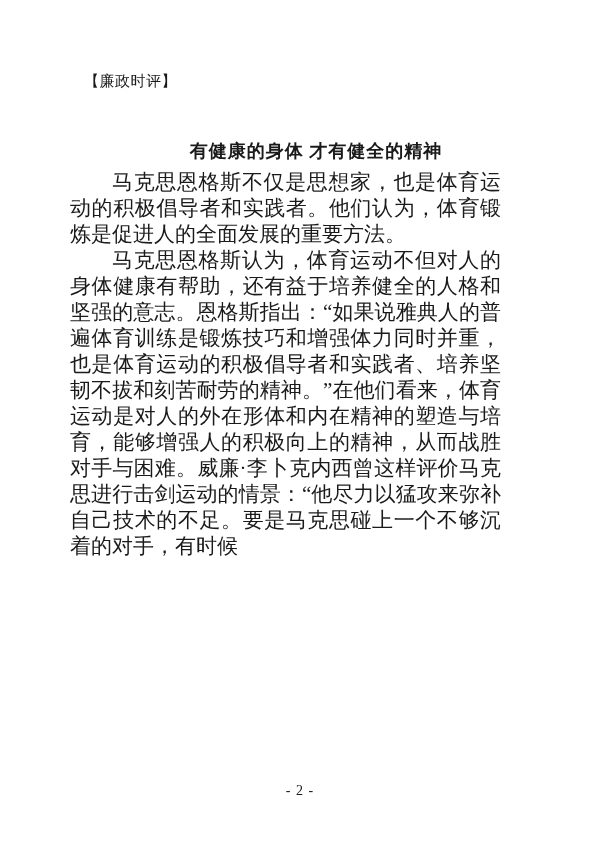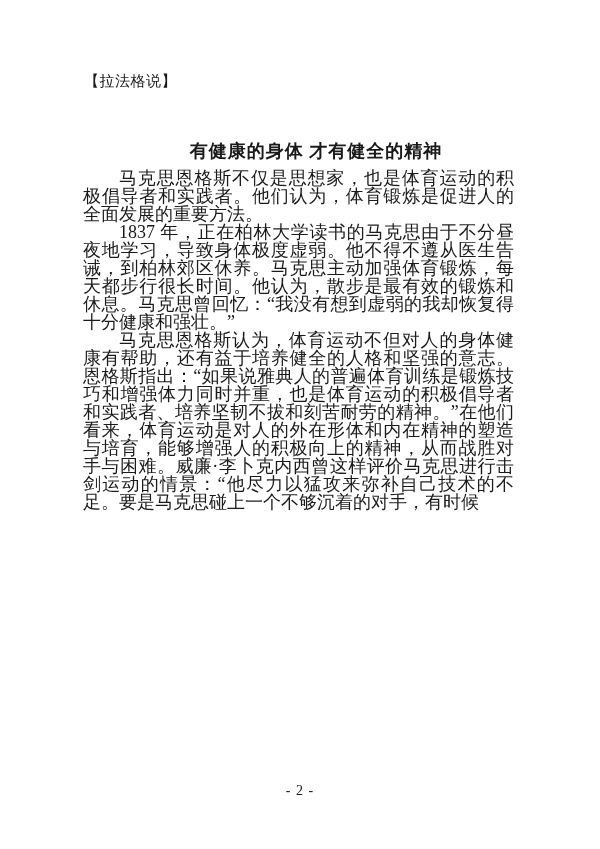--- a/index.html
+++ b/index.html
@@ -31,25 +31,25 @@
     top: 123px;
     width: 100%;
     text-align: center;
     font-size: 18px;
     font-weight: bold;
     letter-spacing: 1px;
     margin: 16px;
   }
   .body-text {
     position: absolute;
-    left: 83px;
+    left: 70px;
     top: 169px;
     width: 431px;
-    font-size: 18px;
-    line-height: 18px;
+    font-size: 21px;
+    line-height: 26px;
     text-align: justify;
     text-justify: inter-ideograph;
   }
   .body-text p {
     margin: 0;
     padding: 0;
     text-indent: 2em;
   }
   .page-number {
     position: absolute;
@@ -58,24 +58,23 @@
     width: 100%;
     text-align: center;
     font-size: 14px;
     letter-spacing: 1px;
   }
 </style>
 </head>
 <body>
 
 <div class="page">
-  <div class="section-header">【拉法格说】</div>
+  <div class="section-header">【廉政时评】</div>
 
   <h1 class="doc-title">有健康的身体 才有健全的精神</h1>
 
   <div class="body-text">
     <p>马克思恩格斯不仅是思想家，也是体育运动的积极倡导者和实践者。他们认为，体育锻炼是促进人的全面发展的重要方法。</p>
-    <p>1837 年，正在柏林大学读书的马克思由于不分昼夜地学习，导致身体极度虚弱。他不得不遵从医生告诫，到柏林郊区休养。马克思主动加强体育锻炼，每天都步行很长时间。他认为，散步是最有效的锻炼和休息。马克思曾回忆：“我没有想到虚弱的我却恢复得十分健康和强壮。”</p>
     <p>马克思恩格斯认为，体育运动不但对人的身体健康有帮助，还有益于培养健全的人格和坚强的意志。恩格斯指出：“如果说雅典人的普遍体育训练是锻炼技巧和增强体力同时并重，也是体育运动的积极倡导者和实践者、培养坚韧不拔和刻苦耐劳的精神。”在他们看来，体育运动是对人的外在形体和内在精神的塑造与培育，能够增强人的积极向上的精神，从而战胜对手与困难。威廉·李卜克内西曾这样评价马克思进行击剑运动的情景：“他尽力以猛攻来弥补自己技术的不足。要是马克思碰上一个不够沉着的对手，有时候</p>
   </div>
 
   <div class="page-number">- 2 -</div>
 </div>
 
 </body></html>

